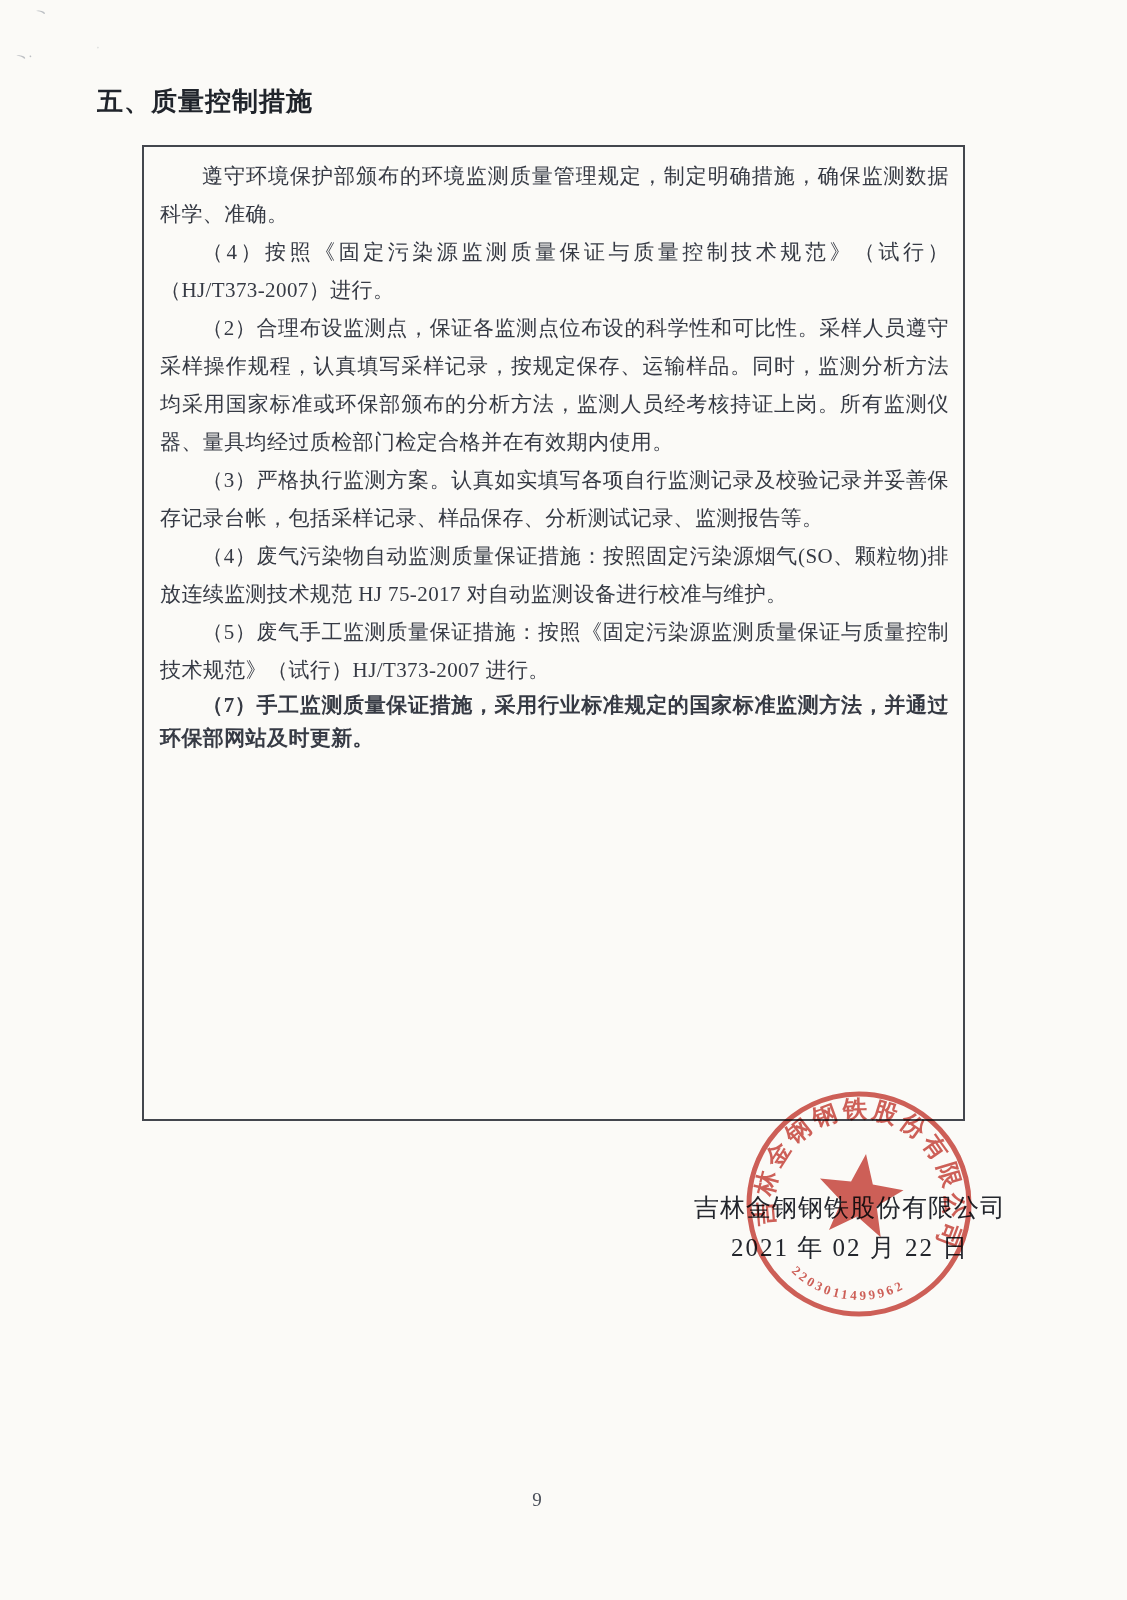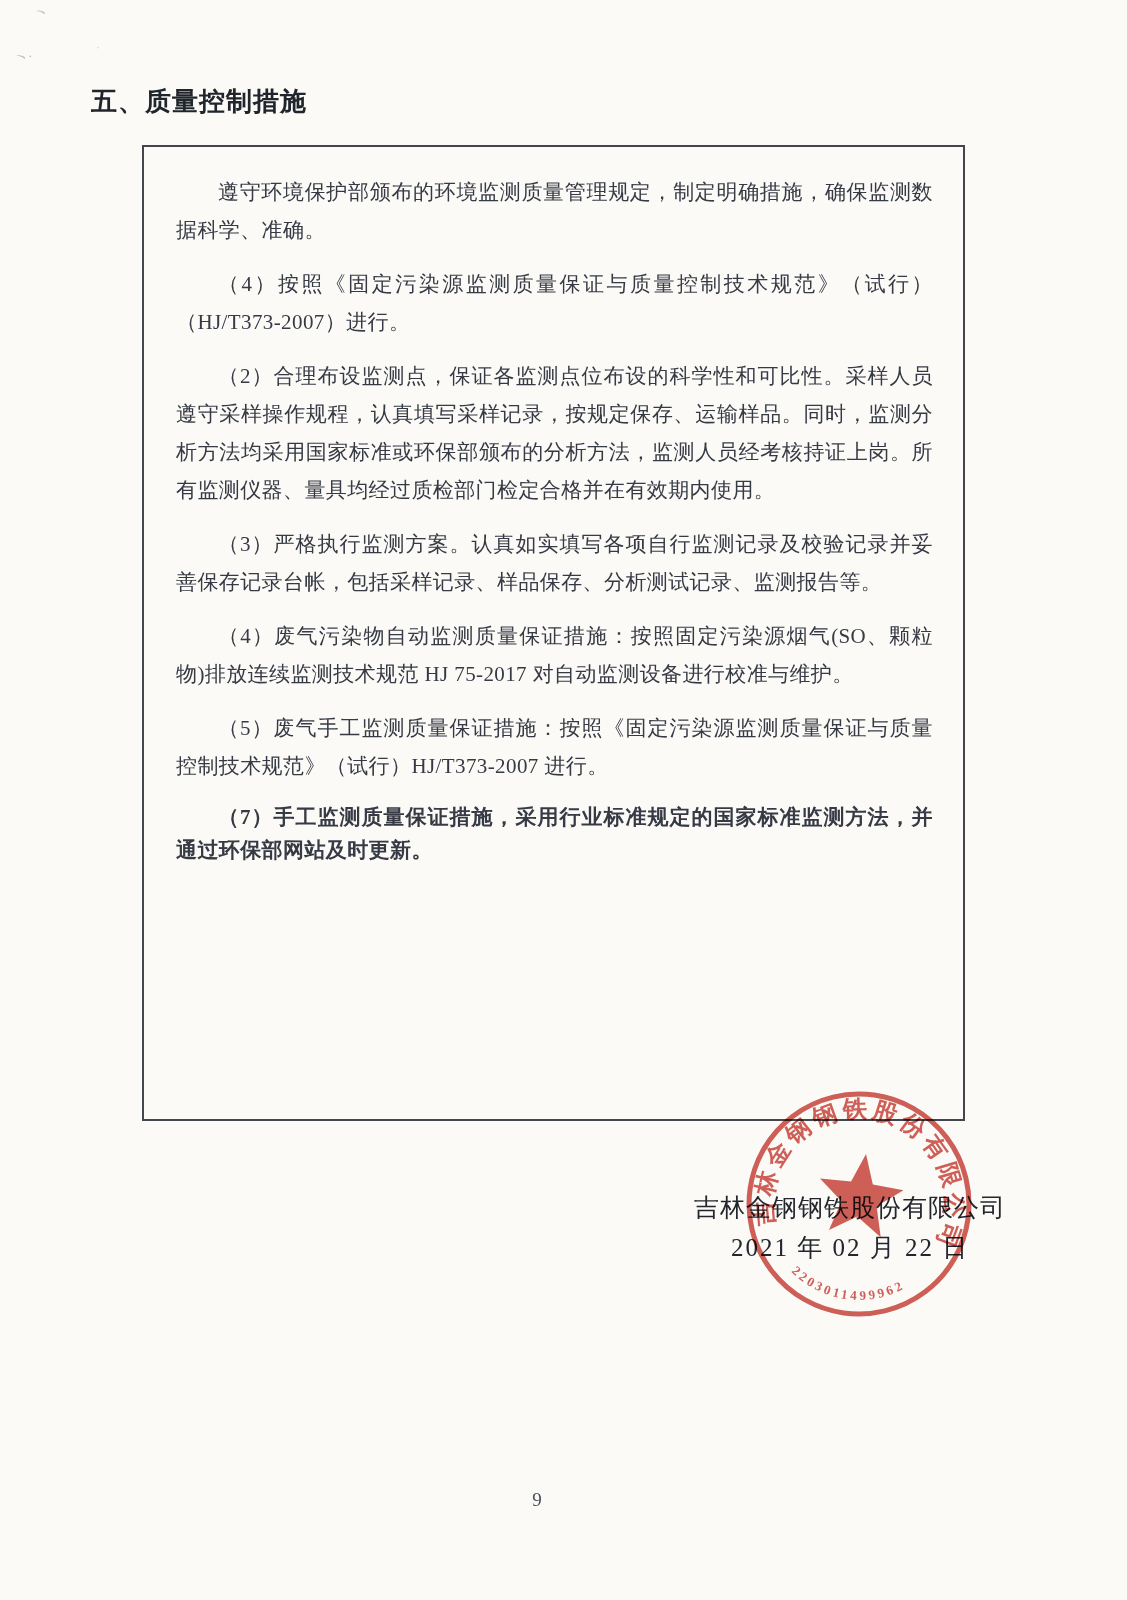--- a/index.html
+++ b/index.html
@@ -16,41 +16,41 @@
   }
 
   
   .artifact { position: absolute; color: rgba(110,120,132,.45); font-size: 14px; transform: rotate(-30deg); }
   .a1 { left: 34px; top: 4px; }
   .a2 { left: 14px; top: 48px; }
   .a3 { left: 96px; top: 40px; color: rgba(130,138,148,.25); }
 
   .page-title {
     position: absolute;
-    left: 91px; top: 84px;
+    left: 97px; top: 84px;
     margin: 0;
     font-family: "Liberation Sans", "DejaVu Sans", sans-serif;
     font-size: 26px;
     font-weight: 700;
     letter-spacing: 1px;
     color: #20242b;
   }
 
   .content-box {
     position: absolute;
     left: 142px; top: 145px;
     width: 789px;
     height: 952px;
     border: 2px solid #43464d;
     padding: 10px 14px 10px 16px;
     overflow: hidden;
     background: transparent;
   }
   .content-box p {
-    margin: 16px;
+    margin: 0;
     text-indent: 2em;
     text-align: justify;
     font-size: 21px;
     line-height: 38px;
     letter-spacing: 0.4px;
     color: #363a44;
   }
   .content-box p.tight { line-height: 33px; font-weight: bold; }
 
   .signature {

